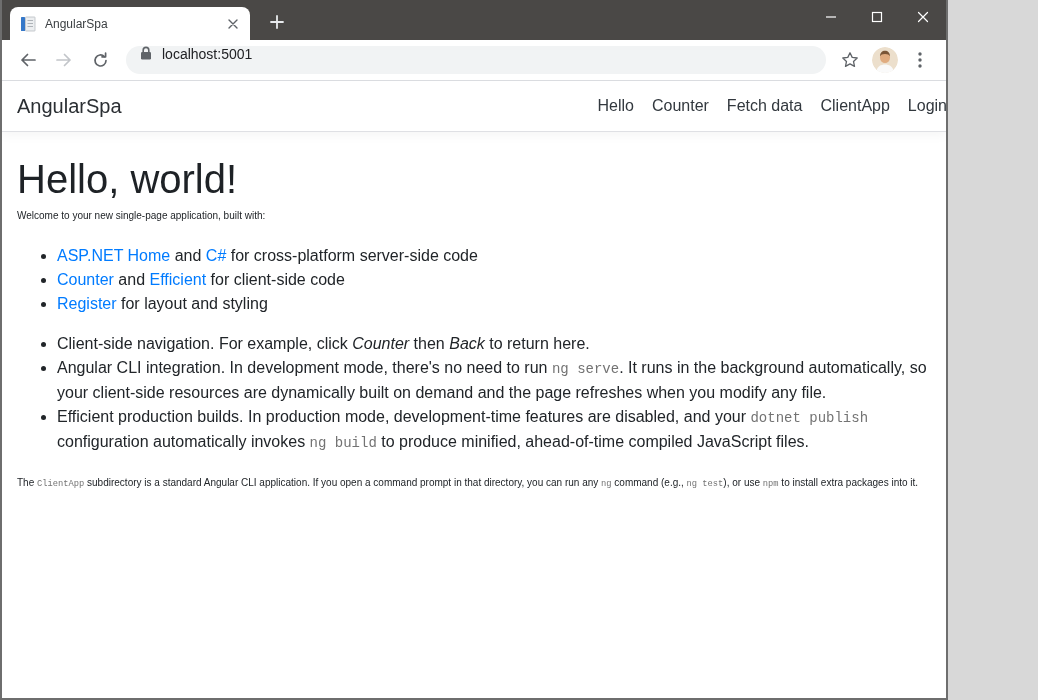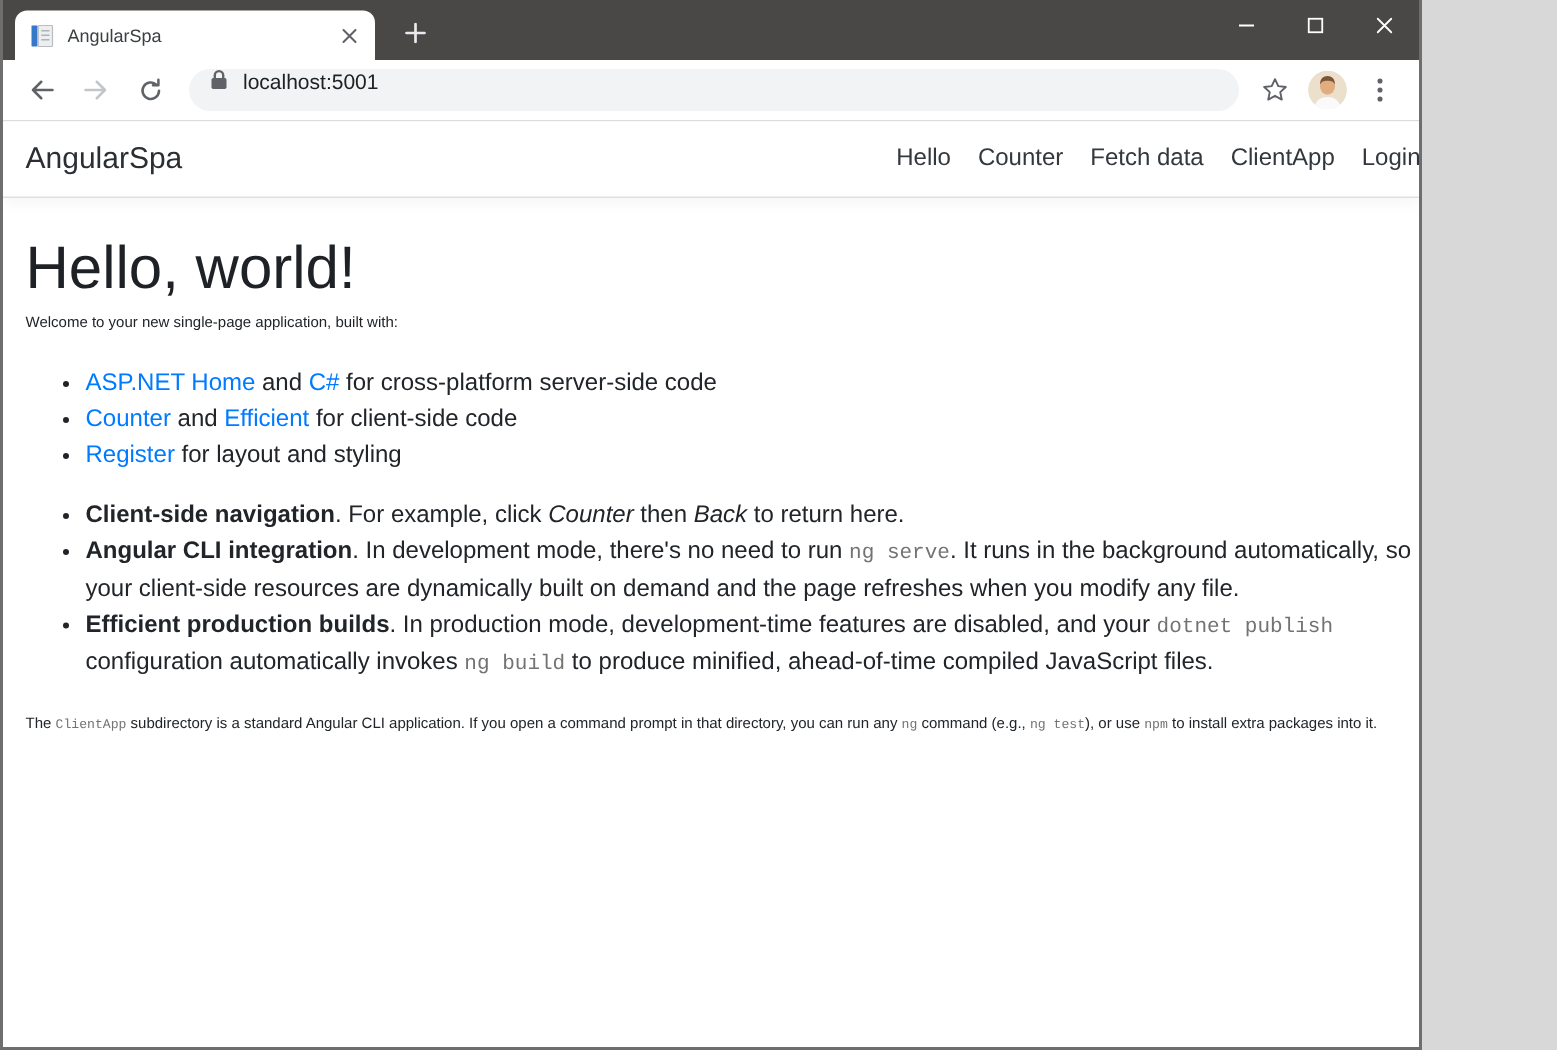--- a/index.html
+++ b/index.html
@@ -62,21 +62,21 @@
   .nav-links li:last-child a{ padding-right:0; }
 
   
   .container{ width:960px; margin:0 auto; padding:23px 15px 0; color:#212529; }
   h1{ font-size:40px; font-weight:400; line-height:1.2; color:#1e2226; margin-bottom:1px; }
   .container p{ font-size:10px; line-height:24px; margin-bottom:16px; }
   .container ul{ margin:0 0 16px; padding-left:40px; }
   .container li{ font-size:16px; line-height:24px; }
   a.content-link{ color:#007bff; text-decoration:none; }
   code{ font-family:"Liberation Mono","DejaVu Sans Mono",monospace; font-size:87.5%; color:#737373; }
-  strong{ font-weight:700; }
+  strong{ font-weight:400; }
   em{ font-style:italic; }
 </style>
 </head>
 <body>
 
 <div class="window">
 
   <div class="titlebar">
     <div class="tab">
       <span class="favicon">

